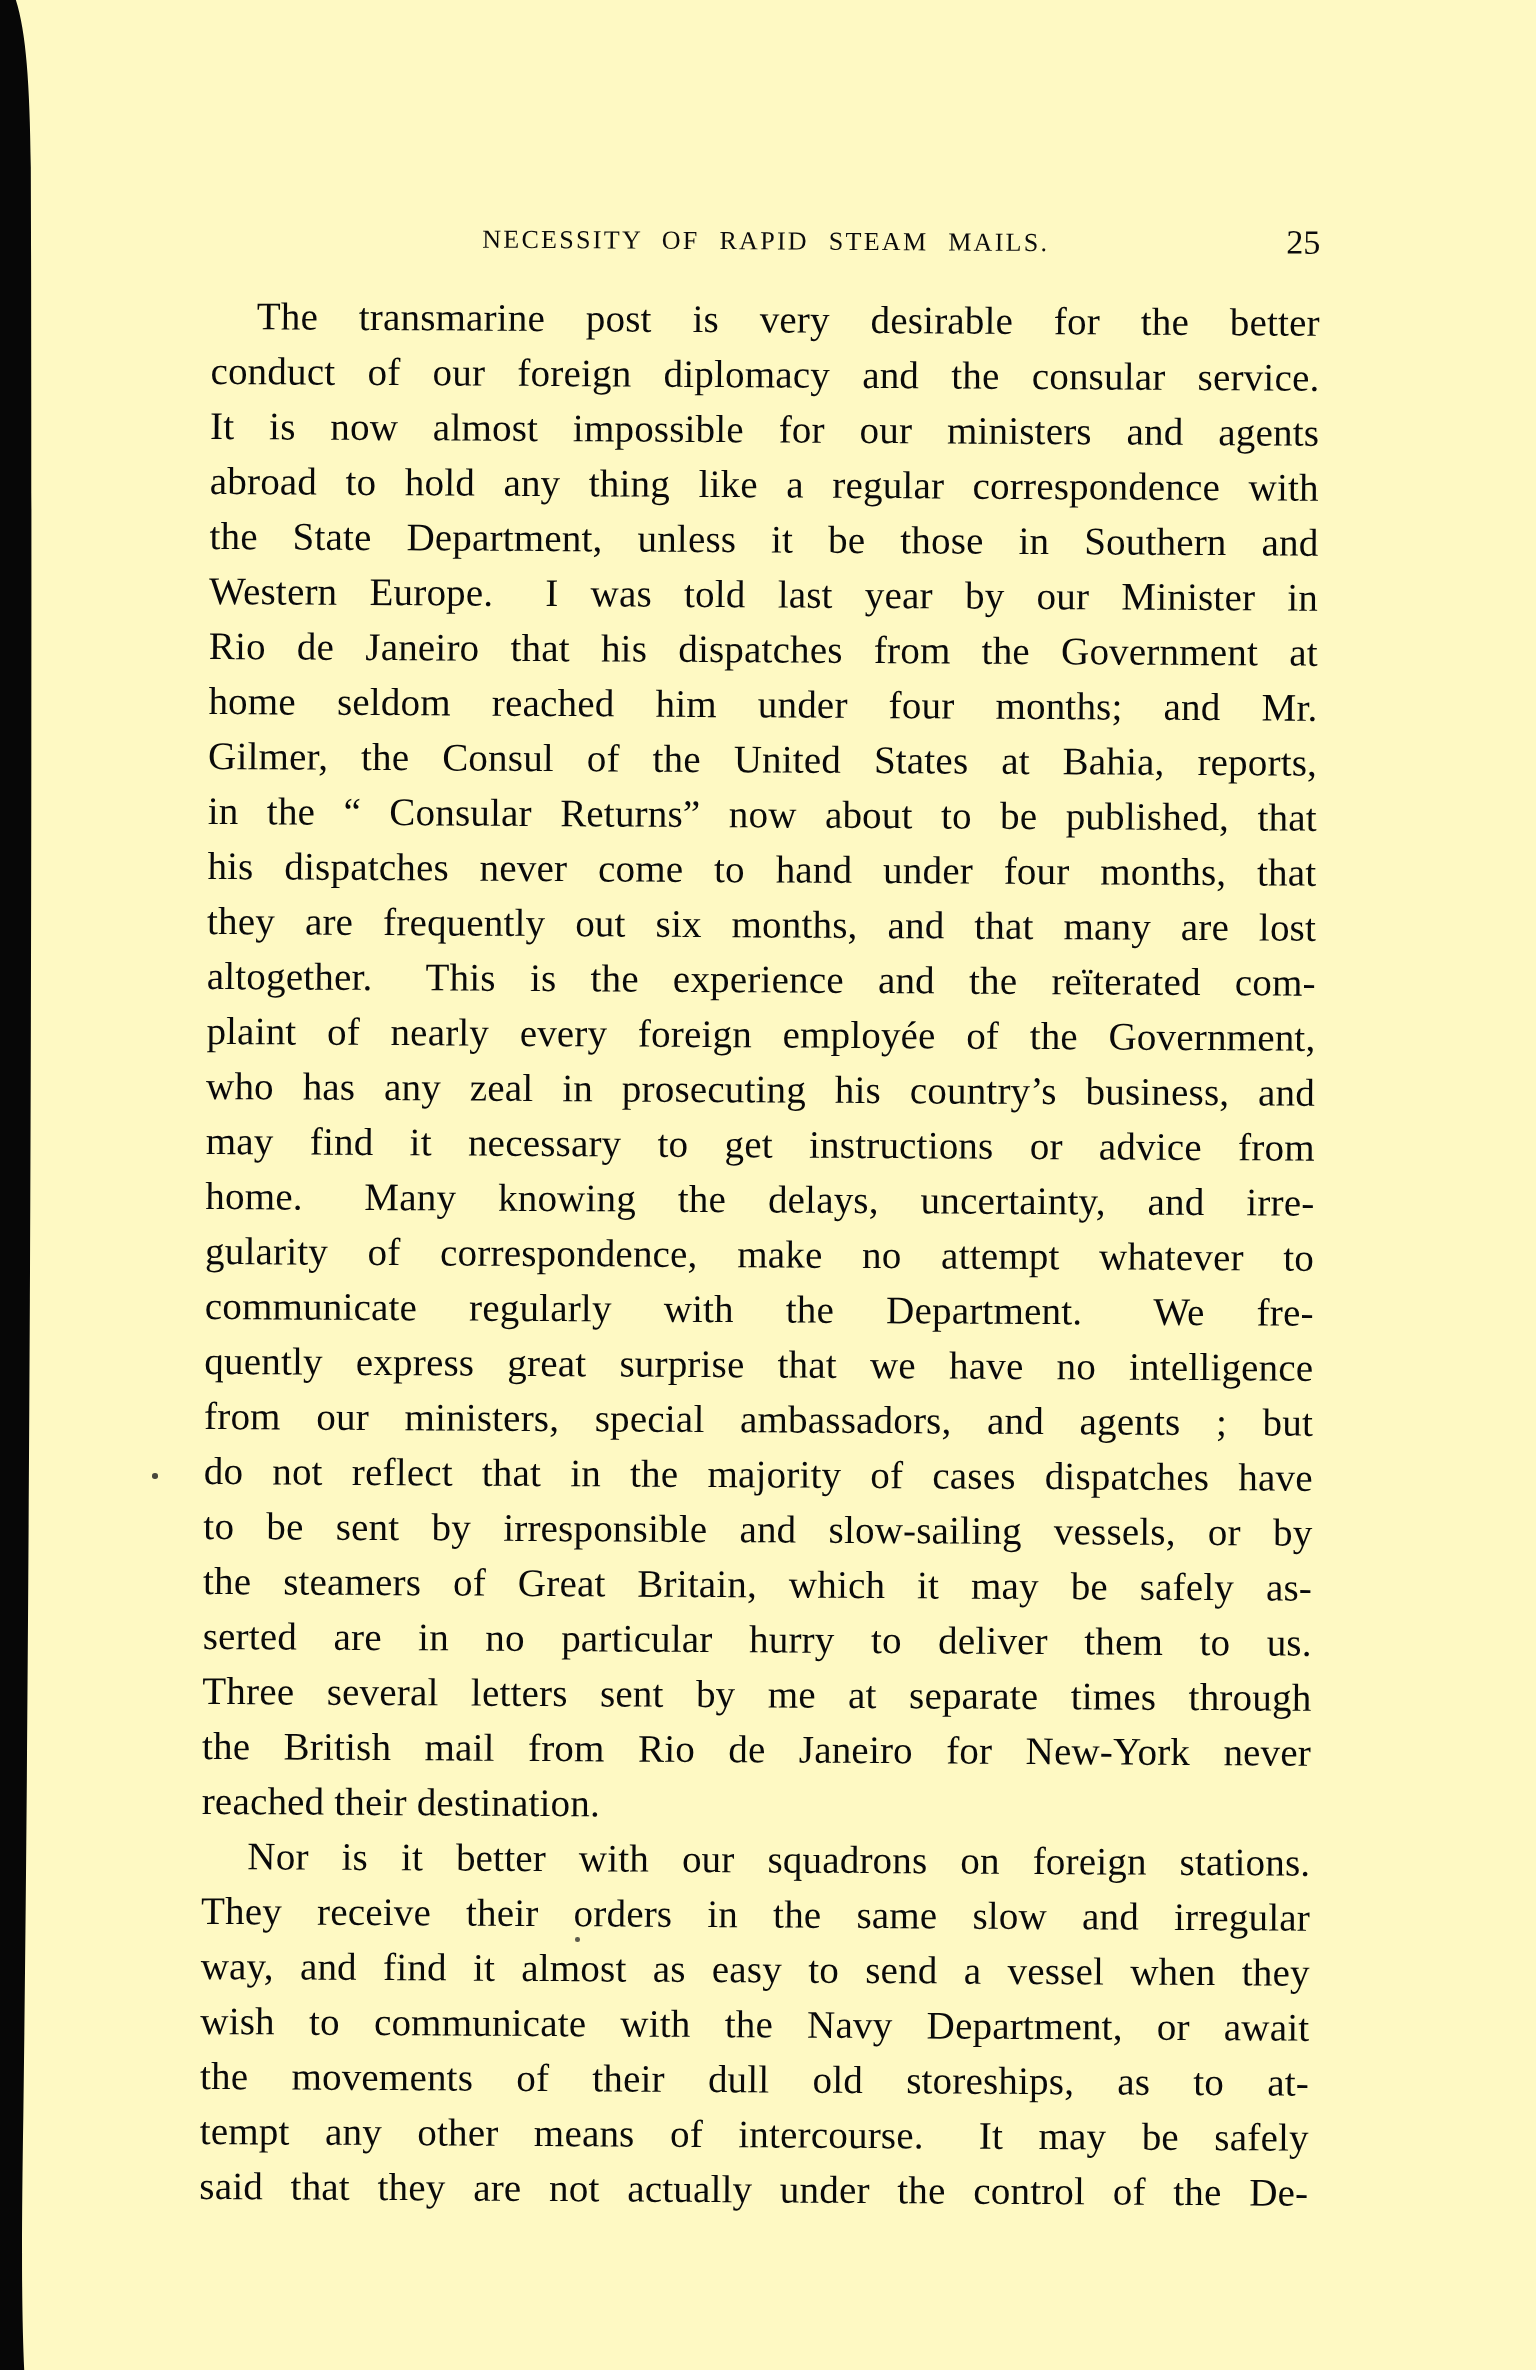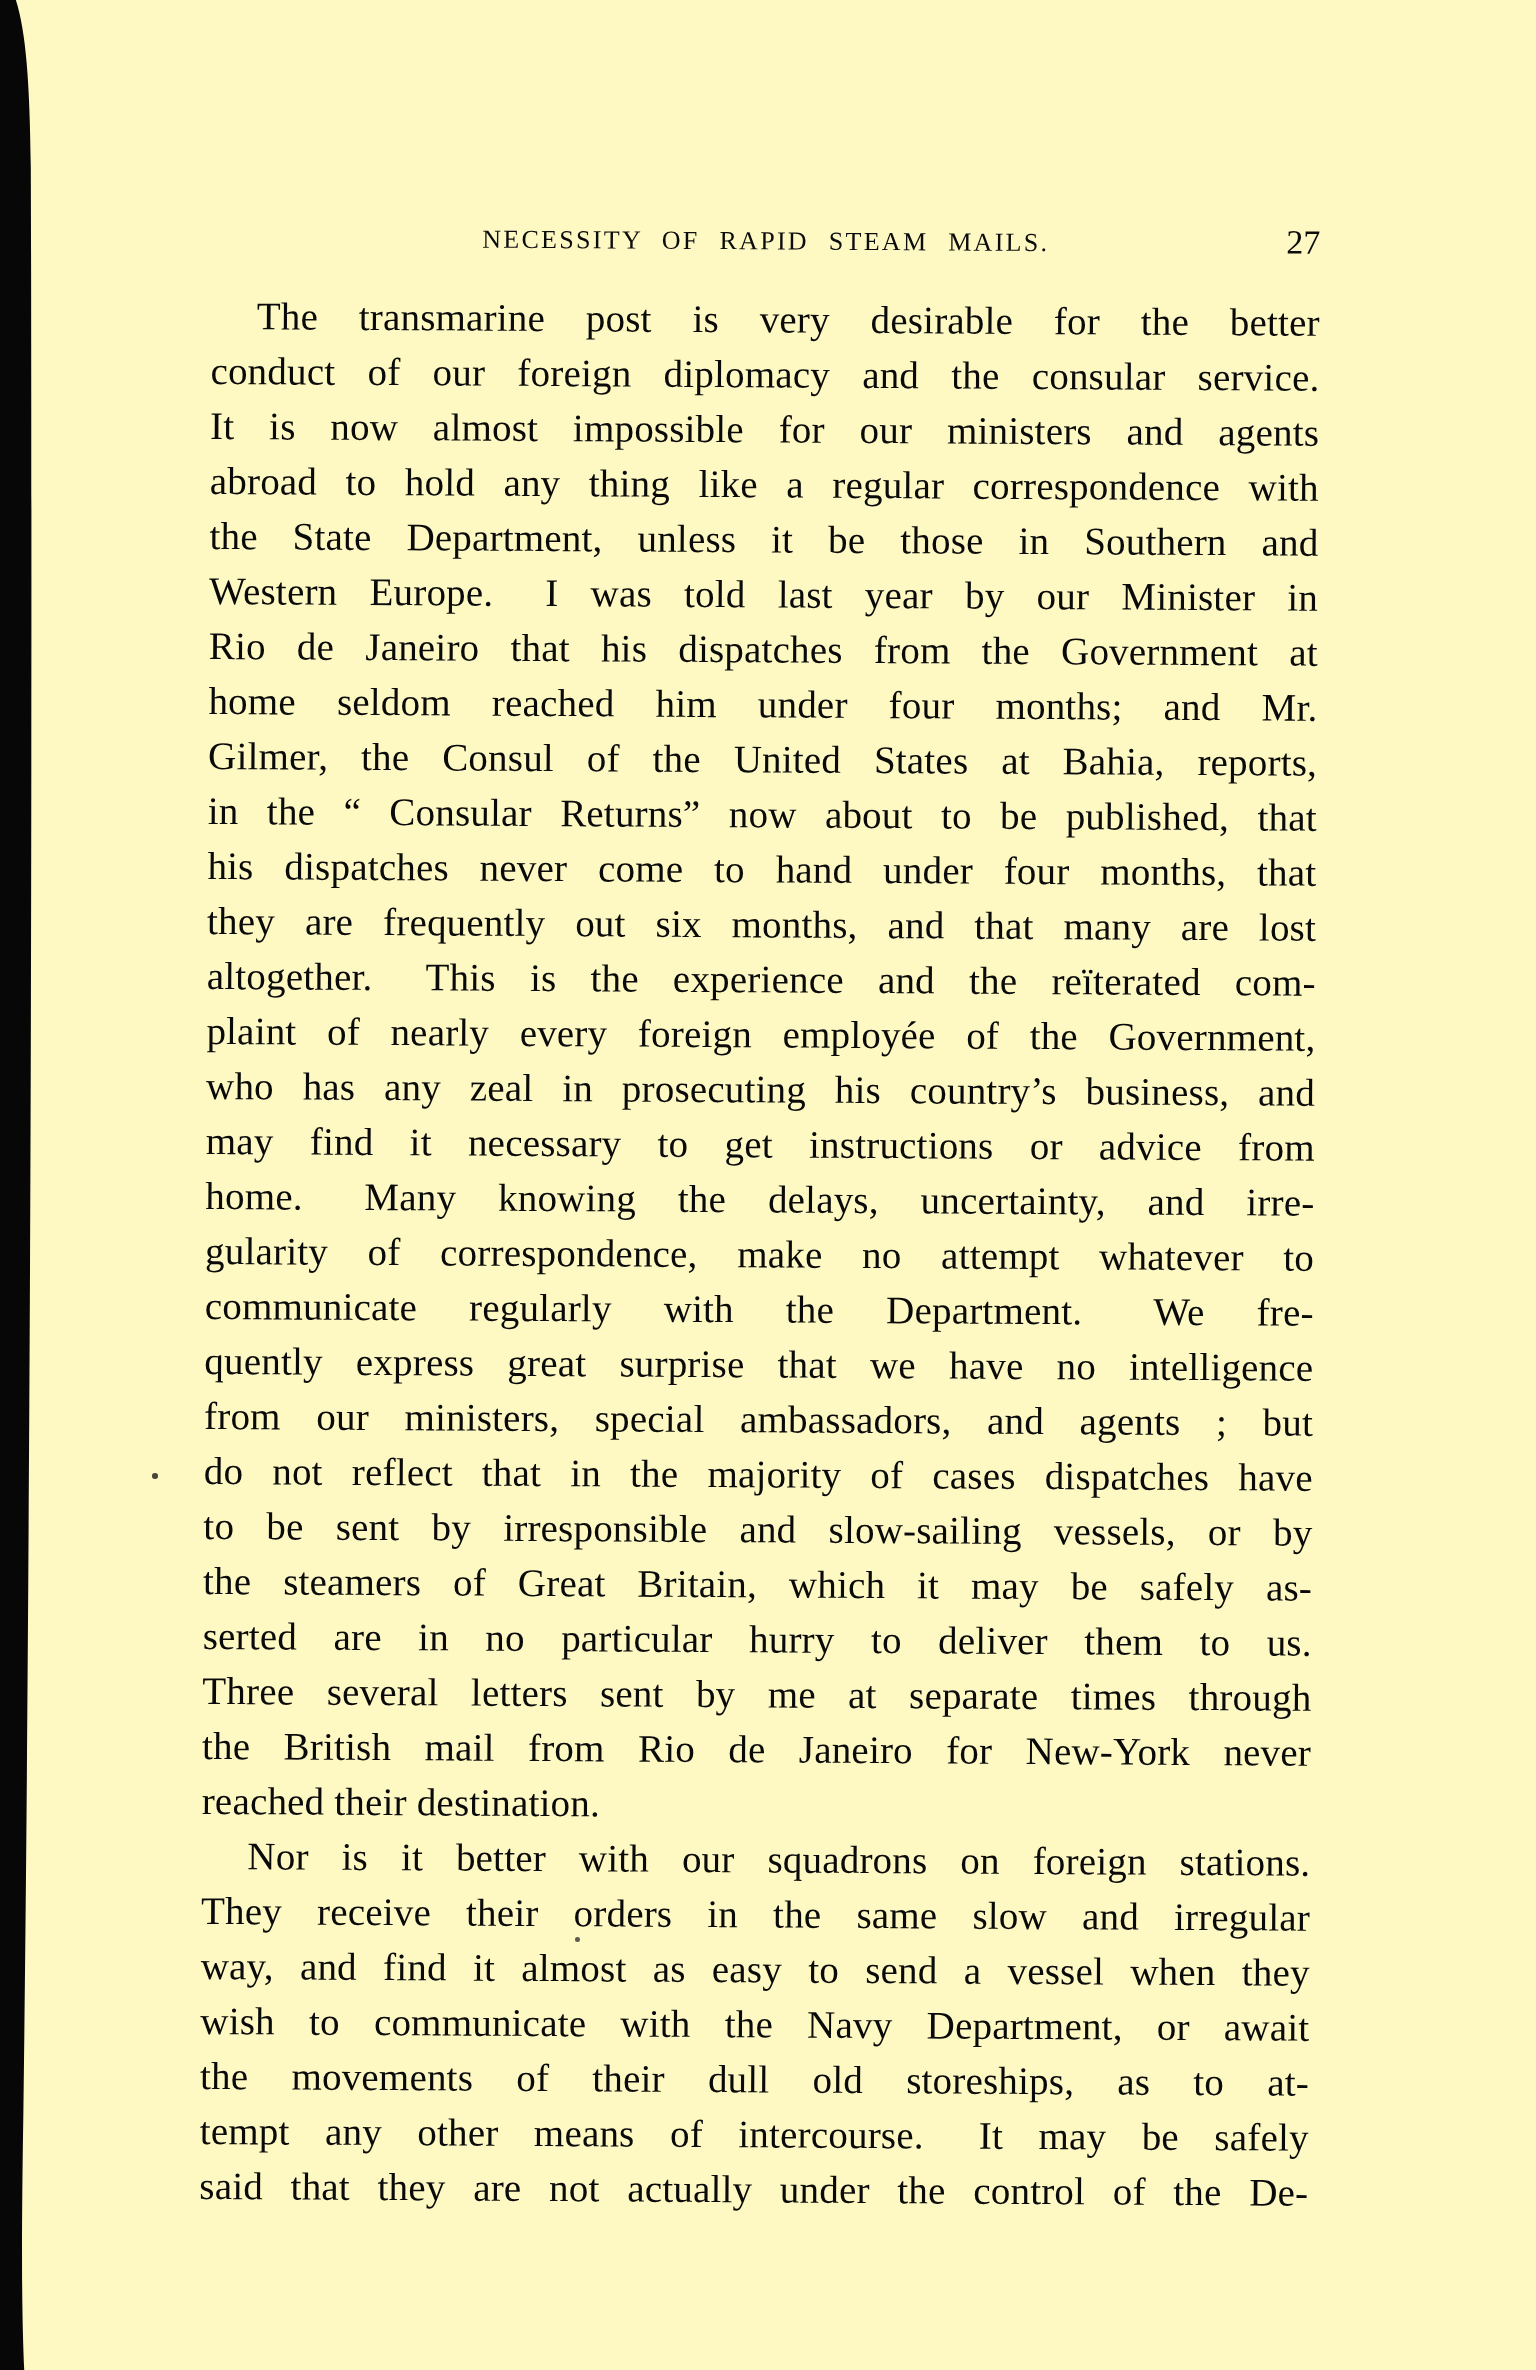--- a/index.html
+++ b/index.html
@@ -95,21 +95,21 @@
              C 34 450, 34 1000, 32 1400
              C 30 1800, 28 2050, 25 2280
              C 23 2410, 23 2490, 26 2556
              L 0 2556 Z" fill="#070707"></path>
   </svg>
 
   <div class="content">
 
     <div class="running-header">
       <div class="header-title">NECESSITY OF RAPID STEAM MAILS.</div>
-      <div class="page-number">27</div>
+      <div class="page-number">25</div>
     </div>
 
     <div class="body-text">
         <div class="paragraph">
           <div class="line indent"><span>The transmarine post is very desirable for the better</span></div>
           <div class="line"><span>conduct of our foreign diplomacy and the consular service.</span></div>
           <div class="line"><span>It is now almost impossible for our ministers and agents</span></div>
           <div class="line"><span>abroad to hold any thing like a regular correspondence with</span></div>
           <div class="line"><span>the State Department, unless it be those in Southern and</span></div>
           <div class="line"><span>Western Europe.  I was told last year by our Minister in</span></div>

